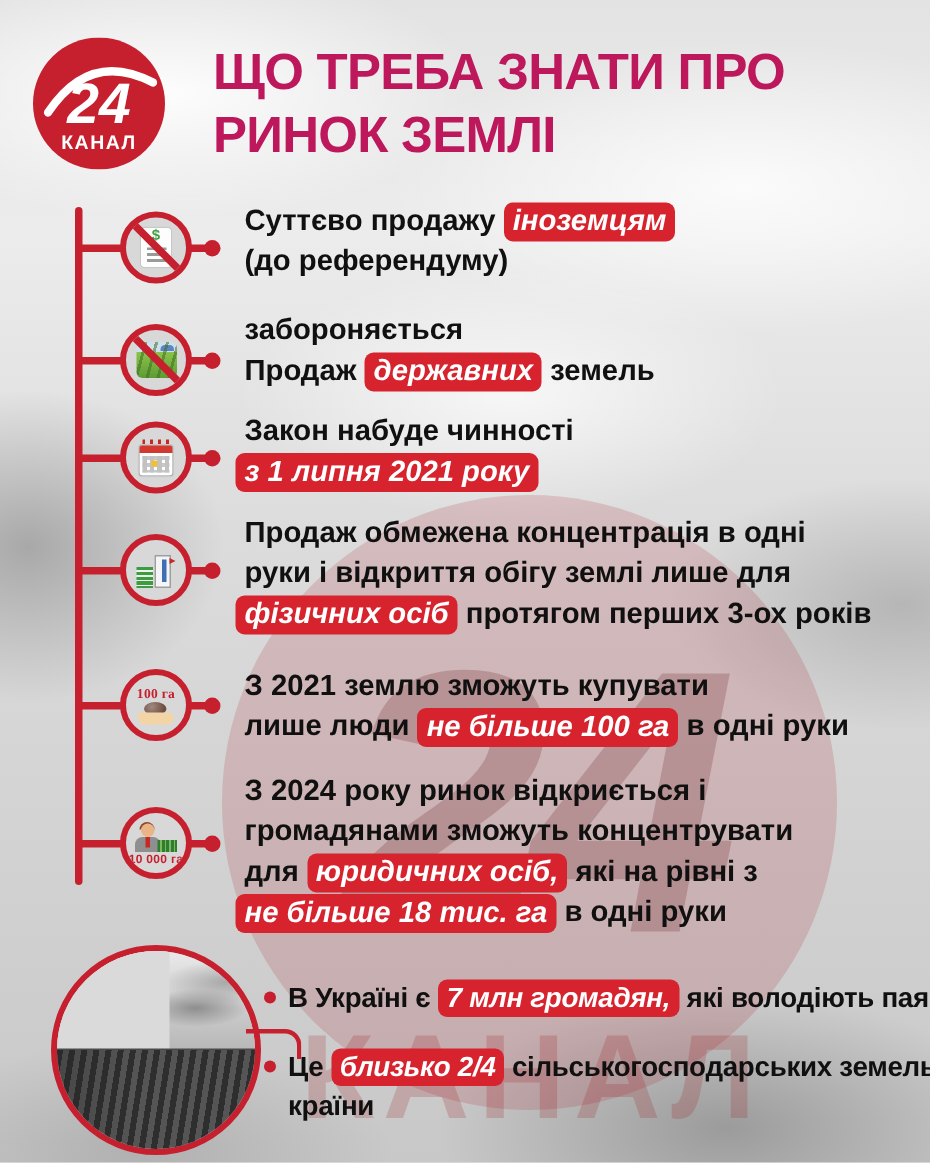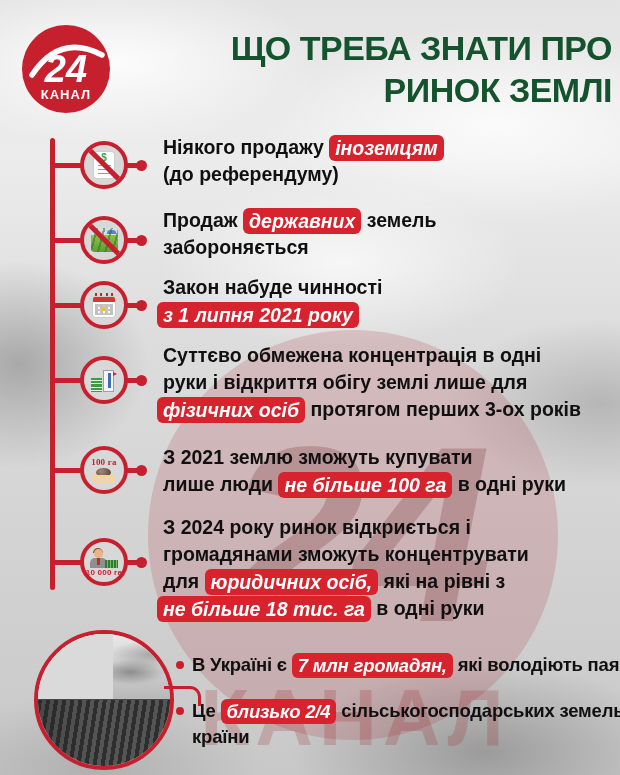--- a/index.html
+++ b/index.html
@@ -34,21 +34,21 @@
   }
   .wm-kanal{
     left:150px;top:678px;width:410px;text-align:center;
     font-size:80px;font-weight:bold;letter-spacing:6px;
     color:rgba(160,25,32,.20);line-height:1;
   }
   
   .logo{position:absolute;left:22px;top:25px;width:88px;height:88px;z-index:3;}
   .title{
     position:absolute;left:142px;top:27px;width:470px;z-index:3;
-    text-align:right;color:#14532d;font-weight:bold;
+    text-align:left;color:#be185d;font-weight:bold;
     font-size:34px;line-height:42px;letter-spacing:-.5px;
   }
   
   .vline{
     position:absolute;left:50px;top:138px;width:5px;height:452px;
     background:#c6202f;border-radius:3px;z-index:2;
   }
   .row{position:absolute;left:0;width:160px;height:48px;z-index:3;}
   .conn-l{position:absolute;left:51px;top:22px;width:31px;height:4.5px;background:#c6202f;}
   .conn-r{position:absolute;left:126px;top:22px;width:12px;height:4.5px;background:#c6202f;}
@@ -175,37 +175,37 @@
   <div class="circ ban">
     <div class="art-note">
       <div class="n-dollar">$</div>
       <div class="n-lines"></div>
     </div>
   </div>
   <div class="conn-r"></div>
   <div class="dotc"></div>
 </div>
 <div class="itxt" style="top:134px">
-  <div class="line"><span>Ніякого продажу </span><span class="hl">іноземцям</span></div>
+  <div class="line"><span>Суттєво продажу </span><span class="hl">іноземцям</span></div>
   <div class="line"><span>(до референдуму)</span></div>
 </div>
 
 <div class="row" style="top:216px">
   <div class="conn-l"></div>
   <div class="circ ban">
     <div class="art-field">
         <div class="f-tractor"></div>
       </div>
   </div>
   <div class="conn-r"></div>
   <div class="dotc"></div>
 </div>
 <div class="itxt" style="top:207px">
+  <div class="line"><span>забороняється</span></div>
   <div class="line"><span>Продаж </span><span class="hl">державних</span><span> земель</span></div>
-  <div class="line"><span>забороняється</span></div>
 </div>
 
 <div class="row" style="top:281px">
   <div class="conn-l"></div>
   <div class="circ">
     <div class="art-cal">
       <div class="cal-ticks"></div>
       <div class="cal-head"></div>
       <div class="cal-grid"></div>
       <div class="cal-sel"></div>
@@ -227,21 +227,21 @@
       <div class="b-tower">
         <div class="b-stripe"></div>
         <div class="b-flag"></div>
       </div>
     </div>
   </div>
   <div class="conn-r"></div>
   <div class="dotc"></div>
 </div>
 <div class="itxt" style="top:342px">
-  <div class="line"><span>Суттєво обмежена концентрація в одні</span></div>
+  <div class="line"><span>Продаж обмежена концентрація в одні</span></div>
   <div class="line"><span>руки і відкриття обігу землі лише для</span></div>
   <div class="line"><span class="hl">фізичних осіб</span><span> протягом перших 3-ох років</span></div>
 </div>
 
 <div class="row" style="top:446px">
   <div class="conn-l"></div>
   <div class="circ">
     <div class="art-hand">
       <div class="badge-top">100 га</div>
       <div class="hand-shapes">

